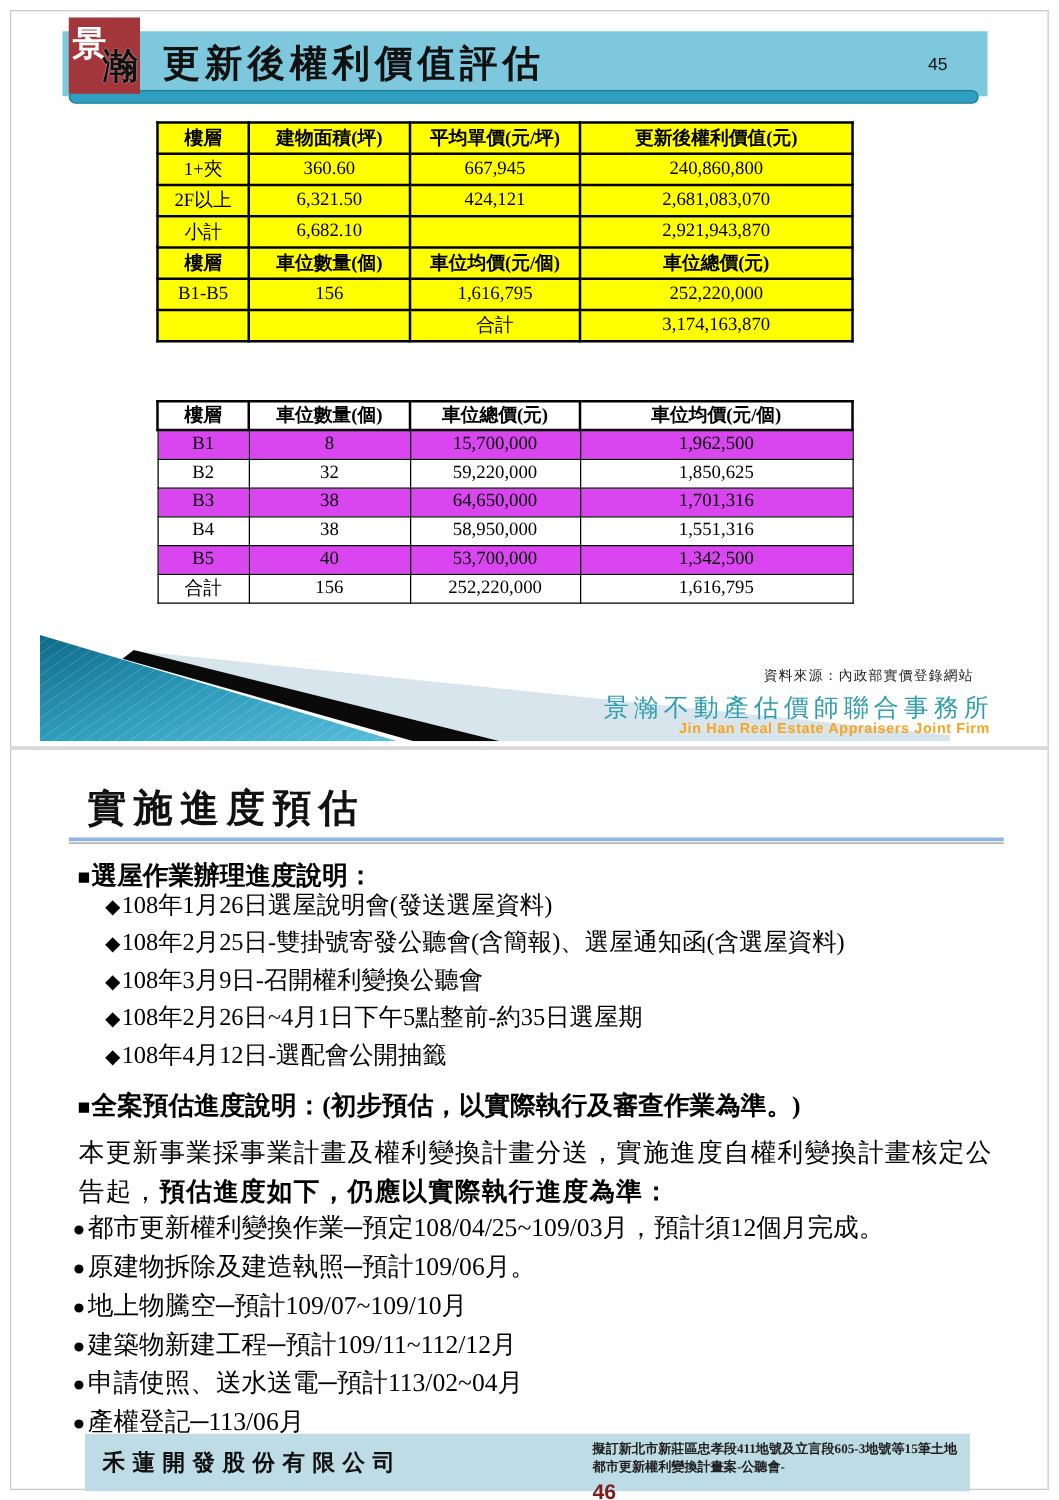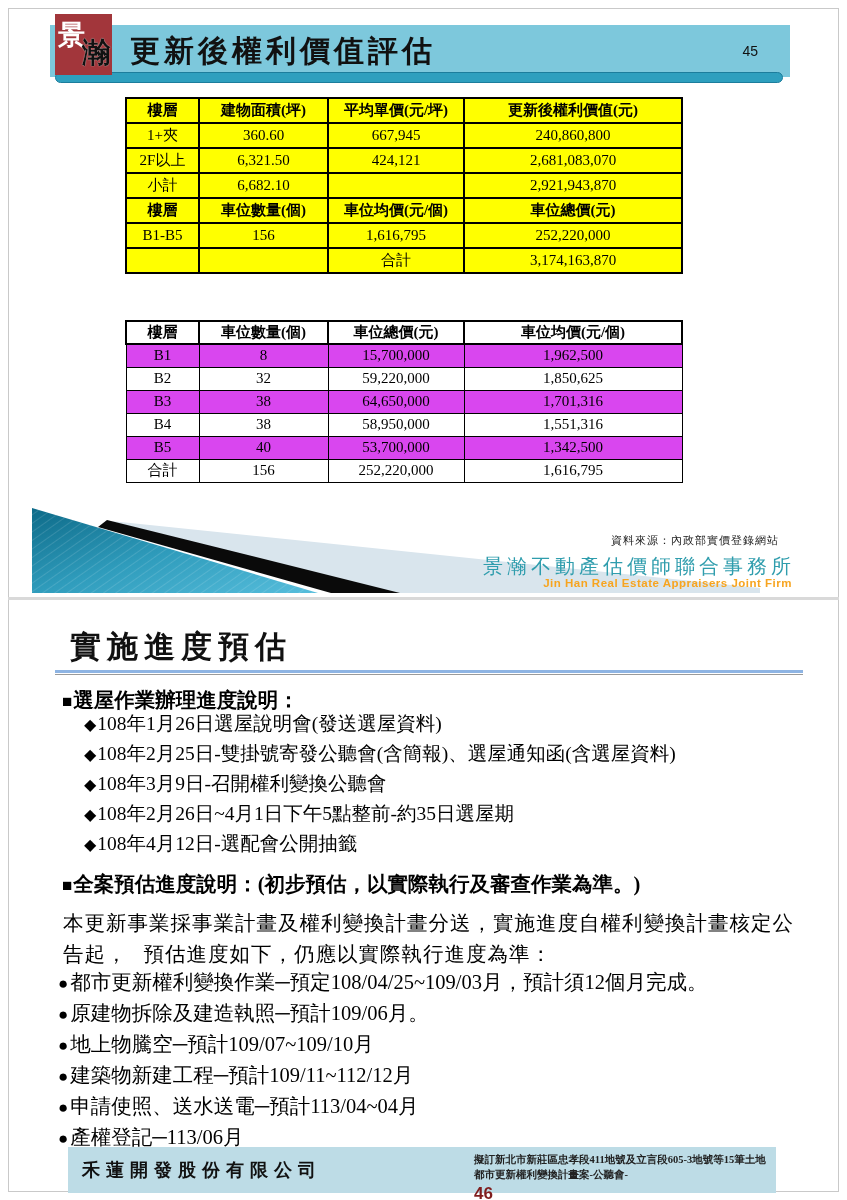--- a/index.html
+++ b/index.html
@@ -39,21 +39,21 @@
   .slide2 { position:absolute; left:0; top:600px; width:847px; height:512px; }
   .s2-title { position:absolute; left:70px; top:26px; font-size:31px; font-weight:bold; letter-spacing:6px; color:#111; }
   .title-rule { position:absolute; left:55px; top:70px; width:748px; height:5px; border-top:3px solid #8eb4e3; border-bottom:1px solid #9a9a9a; }
   .sec-head { position:absolute; left:62px; font-size:20.5px; font-weight:bold; white-space:nowrap; }
   .sec1-head { top:86px; }
   .sec2-head { top:270px; }
   .marker-sq { font-size:17px; margin-right:1px; }
   .d-item { position:absolute; left:84px; font-size:19.5px; white-space:nowrap; }
   .d-item .mk { font-size:16px; margin-right:1px; }
   .para { position:absolute; left:63px; top:308px; width:738px; font-size:20.5px; line-height:31px; letter-spacing:1px; }
-  .para b { font-weight:normal;margin-left:16px; }
+  .para b { font-weight:bold; }
   .c-item { position:absolute; left:58px; font-size:20.5px; white-space:nowrap; }
   .c-item .mk { font-size:17px; margin-right:2px; }
 
   .s2-footer { position:absolute; left:68px; top:547px; width:708px; height:46px; background:#bddce6;font-weight:bold; }
   .company { position:absolute; left:14px; top:11px; font-size:18px; letter-spacing:6px; color:#111; }
   .proj { position:absolute; right:6px; top:5px; width:296px; font-size:10.5px; line-height:1.45; color:#222; }
   .proj-l2 { display:flex; justify-content:space-between; align-items:flex-start;flex-direction:column; }
   .s2-pageno { font-size:17px; color:#7f1d1d; font-family:"Liberation Sans",sans-serif; }
 </style>
 </head>
@@ -242,21 +242,21 @@
     <div class="c-item" style="top:399px">
       <span class="mk">●</span><span>原建物拆除及建造執照─預計109/06月。</span>
     </div>
     <div class="c-item" style="top:430px">
       <span class="mk">●</span><span>地上物騰空─預計109/07~109/10月</span>
     </div>
     <div class="c-item" style="top:461px">
       <span class="mk">●</span><span>建築物新建工程─預計109/11~112/12月</span>
     </div>
     <div class="c-item" style="top:492px">
-      <span class="mk">●</span><span>申請使照、送水送電─預計113/04~04月</span>
+      <span class="mk">●</span><span>申請使照、送水送電─預計113/02~04月</span>
     </div>
     <div class="c-item" style="top:523px">
       <span class="mk">●</span><span>產權登記─113/06月</span>
     </div>
 
     <footer class="s2-footer">
       <span class="company">禾蓮開發股份有限公司</span>
       <div class="proj">
         <div>擬訂新北市新莊區忠孝段411地號及立言段605-3地號等15筆土地</div>
         <div class="proj-l2">

